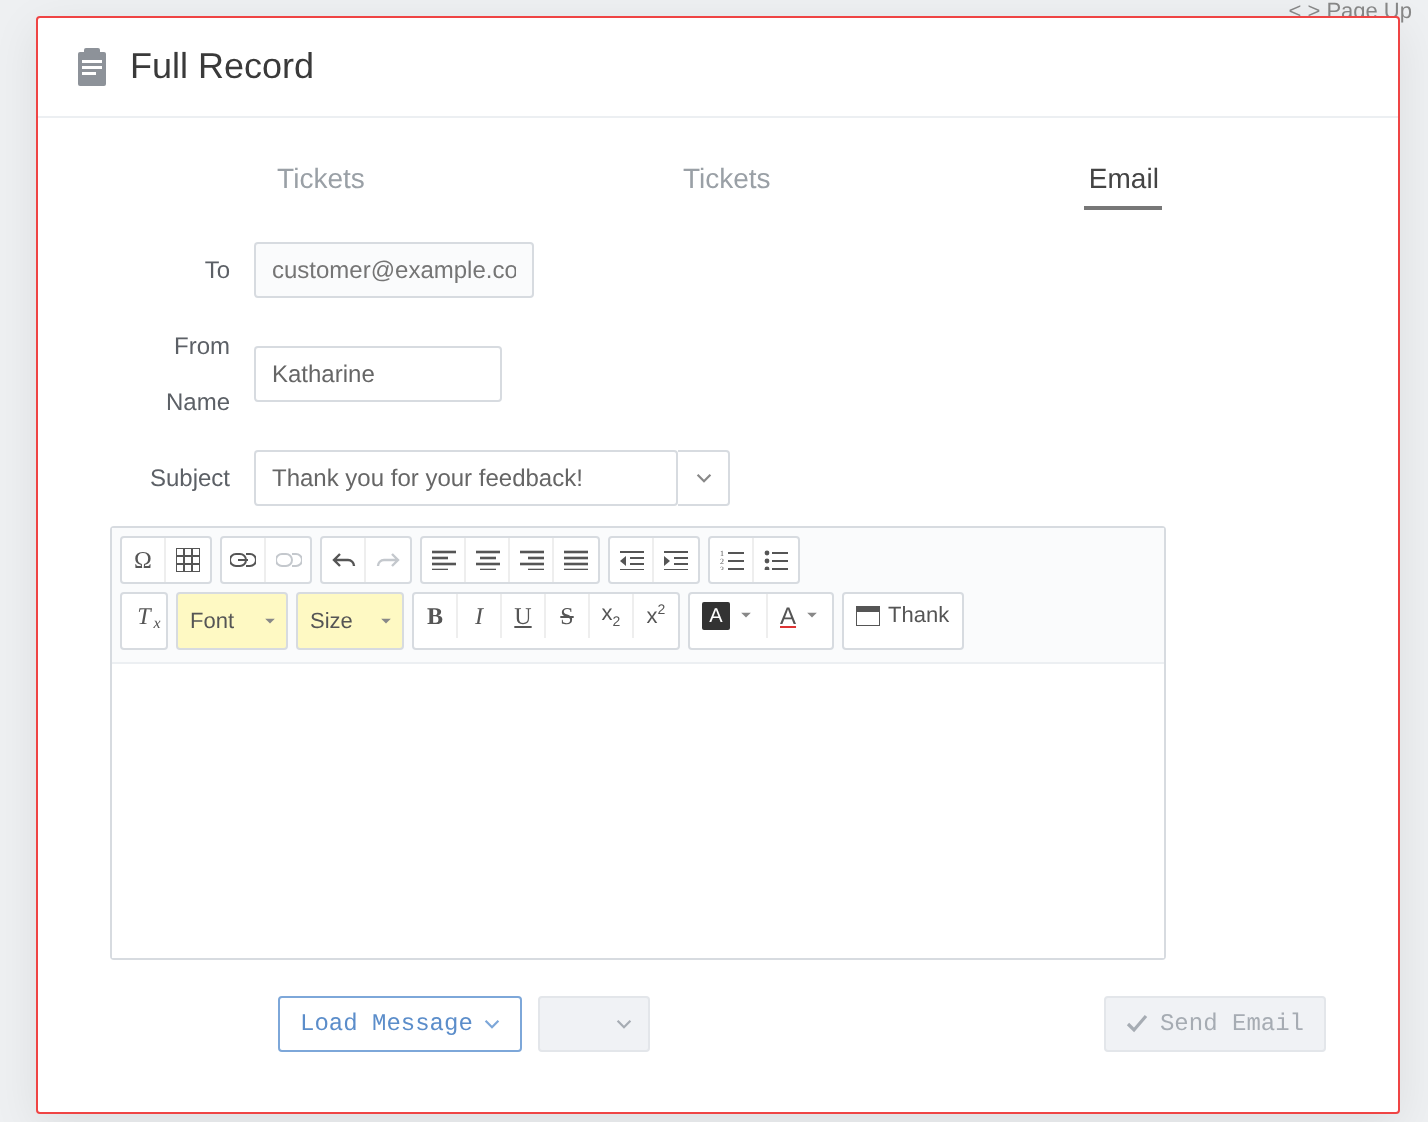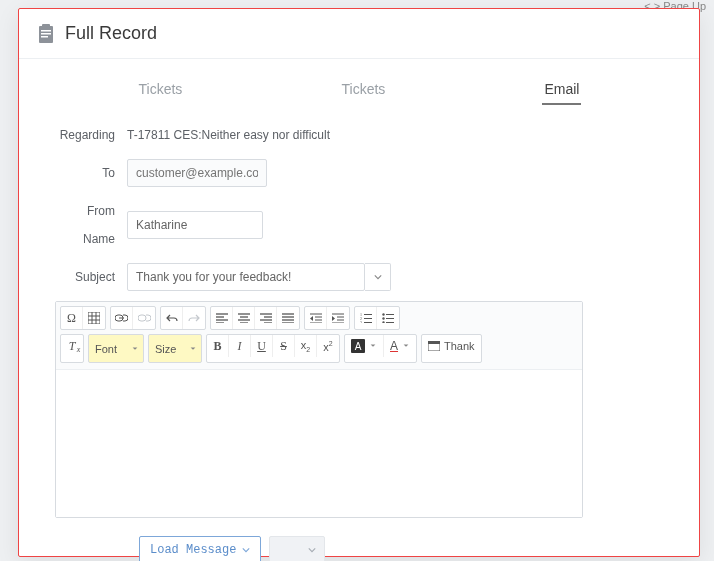--- a/index.html
+++ b/index.html
@@ -12,23 +12,23 @@
     .tab { font-size: 14px; color: #9aa0a6; padding: 4px 2px 6px; cursor: pointer; }
     .tab.active { color: #444; border-bottom: 2px solid #777; }
     .form { padding: 6px 36px 8px; }
     .row { display: flex; align-items: center; margin-bottom: 10px; }
     .row.top { align-items: flex-start; }
     .label { width: 72px; text-align: right; font-size: 12px; color: #5c6066; padding-right: 12px; line-height: 28px; }
     .value-static { font-size: 12px; color: #5c6066; line-height: 28px; }
     input[type=text] { height: 28px; border: 1px solid #d7dbe0; border-radius: 2px; padding: 0 8px; font-size: 12px; color: #666; background: #fff; }
     input[type=text]:disabled { background: #fafbfc; color: #aab0b8; }
     .input-to { width: 140px; }
-    .input-from { width: 136px; }
+    .input-from { width: 124px; }
     .subject-wrap { display: flex; }
-    .subject-input { width: 238px; border-radius: 2px 0 0 2px; }
+    .subject-input { width: 212px; border-radius: 2px 0 0 2px; }
     .subject-dd { width: 26px; height: 28px; border: 1px solid #d7dbe0; border-left: none; border-radius: 0 2px 2px 0; background: #fff; cursor: pointer; display:flex; align-items:center; justify-content:center; }
     .editor { border: 1px solid #d7dbe0; border-radius: 2px; width: 528px; }
     .toolbar { background: #fafbfc; padding: 4px 4px 2px; }
     .tb-row { display: flex; flex-wrap: wrap; gap: 4px; margin-bottom: 4px; }
     .tb-group { display: flex; border: 1px solid #d7dbe0; border-radius: 2px; background: #fff; }
     .tb-btn { width: 22px; height: 22px; display: flex; align-items: center; justify-content: center; font-size: 12px; color: #555; cursor: pointer; border-right: 1px solid #eee; font-family: Georgia, serif; }
     .tb-btn:last-child { border-right: none; }
     .tb-btn.wide { width: auto; padding: 0 6px; font-family: inherit; font-size: 11px; gap: 4px; }
     .tb-sel { height: 29px; border: 1px solid #d7dbe0; border-radius: 2px; background: #fef9c3; font-size: 11px; padding: 0 16px 0 6px; display: flex; align-items: center; position: relative; cursor: pointer; color: #555; }
     .tb-sel .caret { position: absolute; right: 4px; }
@@ -64,24 +64,20 @@
   </div>
 
   <div class="tabs">
     <div class="tab">Tickets</div>
     <div class="tab">Tickets</div>
     <div class="tab active">Email</div>
   </div>
 
   <div class="form">
 
-    <div class="row">
-      <div class="label">Regarding</div>
-      <div class="value-static">T-17811 CES:Neither easy nor difficult</div>
-    </div>
 
     <div class="row">
       <div class="label">To</div>
       <input type="text" class="input-to" disabled="" placeholder="customer@example.com" style="">
     </div>
 
     <div class="row">
       <div class="label">From Name</div>
       <input type="text" class="input-from" value="Katharine" style="">
     </div>
@@ -332,17 +328,25 @@
           </span>
       </div>
       <div class="dd-only">
         <span>
             <svg class="caret-svg" viewBox="0 0 10 10">
               <path d="M1 3 L5 7 L9 3" stroke="#a6acb3" stroke-width="1.4" fill="none"></path>
             </svg>
           </span>
       </div>
       <div class="spacer"></div>
+      <div class="btn btn-grey">
+        <span>
+            <svg width="11" height="10" viewBox="0 0 11 10">
+              <path d="M1 5l3 3 6-7" stroke="#a6acb3" stroke-width="1.6" fill="none"></path>
+            </svg>
+          </span>
+        <span>Send Email</span>
+      </div>
     </div>
 
   </div>
 
 </div>
 
 </body></html>

